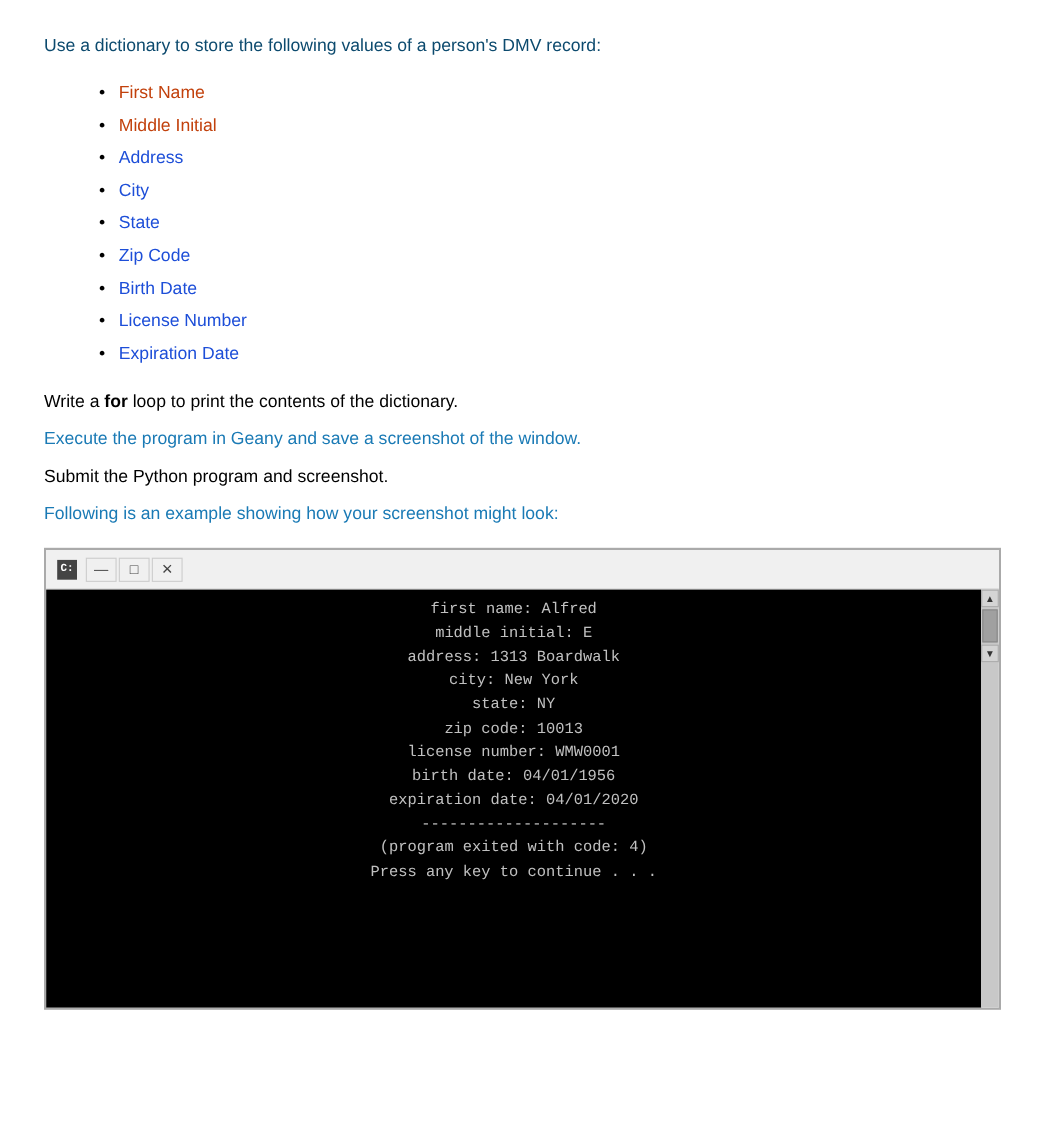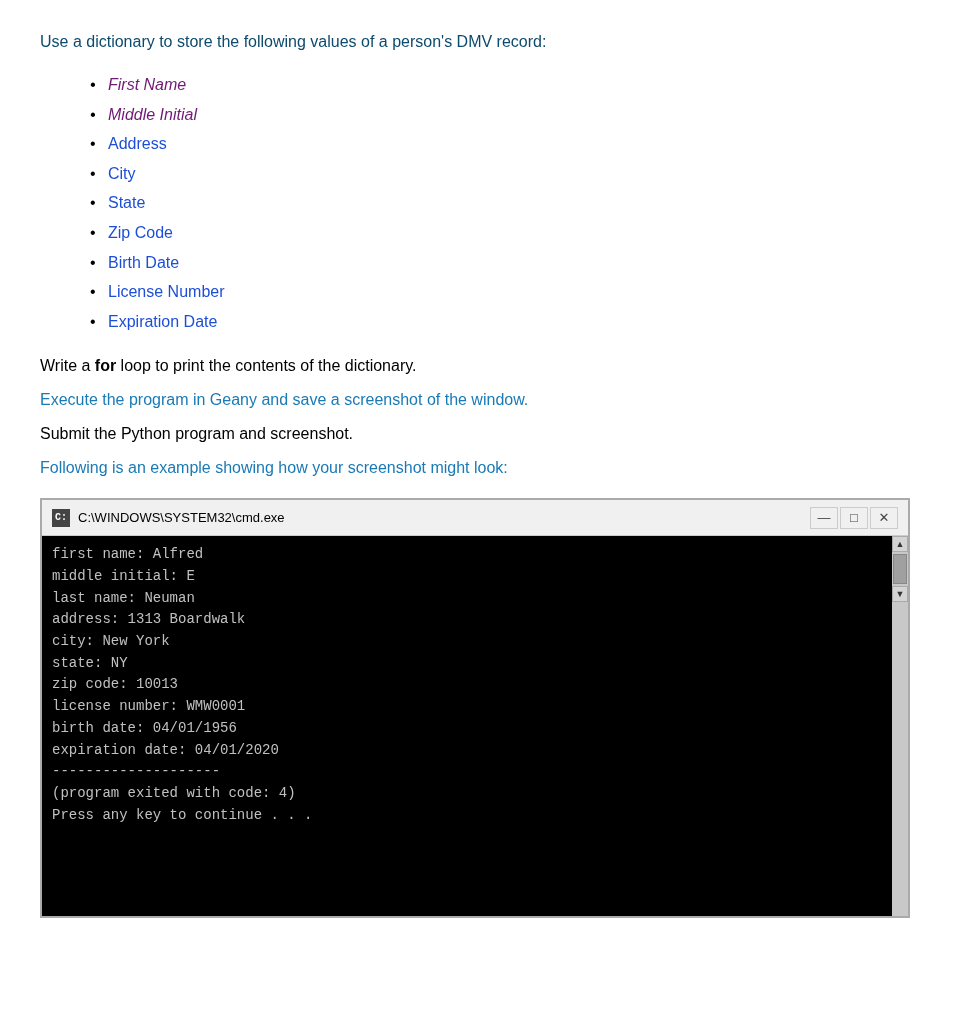--- a/index.html
+++ b/index.html
@@ -41,22 +41,21 @@
     }
 
     .bullet-list li::before {
       content: '•';
       position: absolute;
       left: 0;
       color: #000;
     }
 
     .bullet-list li.orange {
-      color: #701a75;
-      font-style: italic;
+      color: #c2410c;
     }
 
     .instruction-text {
       font-size: 16px;
       color: #000;
       margin-bottom: 10px;
       line-height: 1.5;
     }
 
     .instruction-text .bold {
@@ -119,20 +118,21 @@
       align-items: center;
       justify-content: center;
       font-size: 13px;
       color: #444;
       cursor: pointer;
       font-family: 'Segoe UI', Arial, sans-serif;
     }
 
     .window-body-wrapper {
       display: flex;
+      text-align: center;
     }
 
     .window-body {
       background: #000000;
       padding: 8px 10px;
       font-family: 'Courier New', Lucida Console, monospace;
       font-size: 14px;
       color: #c0c0c0;
       flex: 1;
       min-height: 380px;
@@ -196,32 +196,30 @@
     <p class="instruction-text blue">Execute the program in Geany and save a screenshot of the window.</p>
     <p class="instruction-text">Submit the Python program and screenshot.</p>
     <p class="instruction-text blue">Following is an example showing how your screenshot might look:</p>
   </div>
 
 <div class="window-container">
   <div class="window-titlebar">
     <div class="window-icon">
       <span>C:</span>
     </div>
-    <span class="window-title">C:\WINDOWS\SYSTEM32\cmd.exe</span>
     <div class="window-controls">
       <div class="win-btn">—</div>
       <div class="win-btn">□</div>
       <div class="win-btn close">✕</div>
     </div>
   </div>
   <div class="window-body-wrapper">
     <div class="window-body" id="cmd-output">
         <span class="line">first name: Alfred</span>
         <span class="line">middle initial: E</span>
-        <span class="line">last name: Neuman</span>
         <span class="line">address: 1313 Boardwalk</span>
         <span class="line">city: New York</span>
         <span class="line">state: NY</span>
         <span class="line">zip code: 10013</span>
         <span class="line">license number: WMW0001</span>
         <span class="line">birth date: 04/01/1956</span>
         <span class="line">expiration date: 04/01/2020</span>
         <span class="line"></span>
         <span class="line">--------------------</span>
         <span class="line">(program exited with code: 4)</span>

